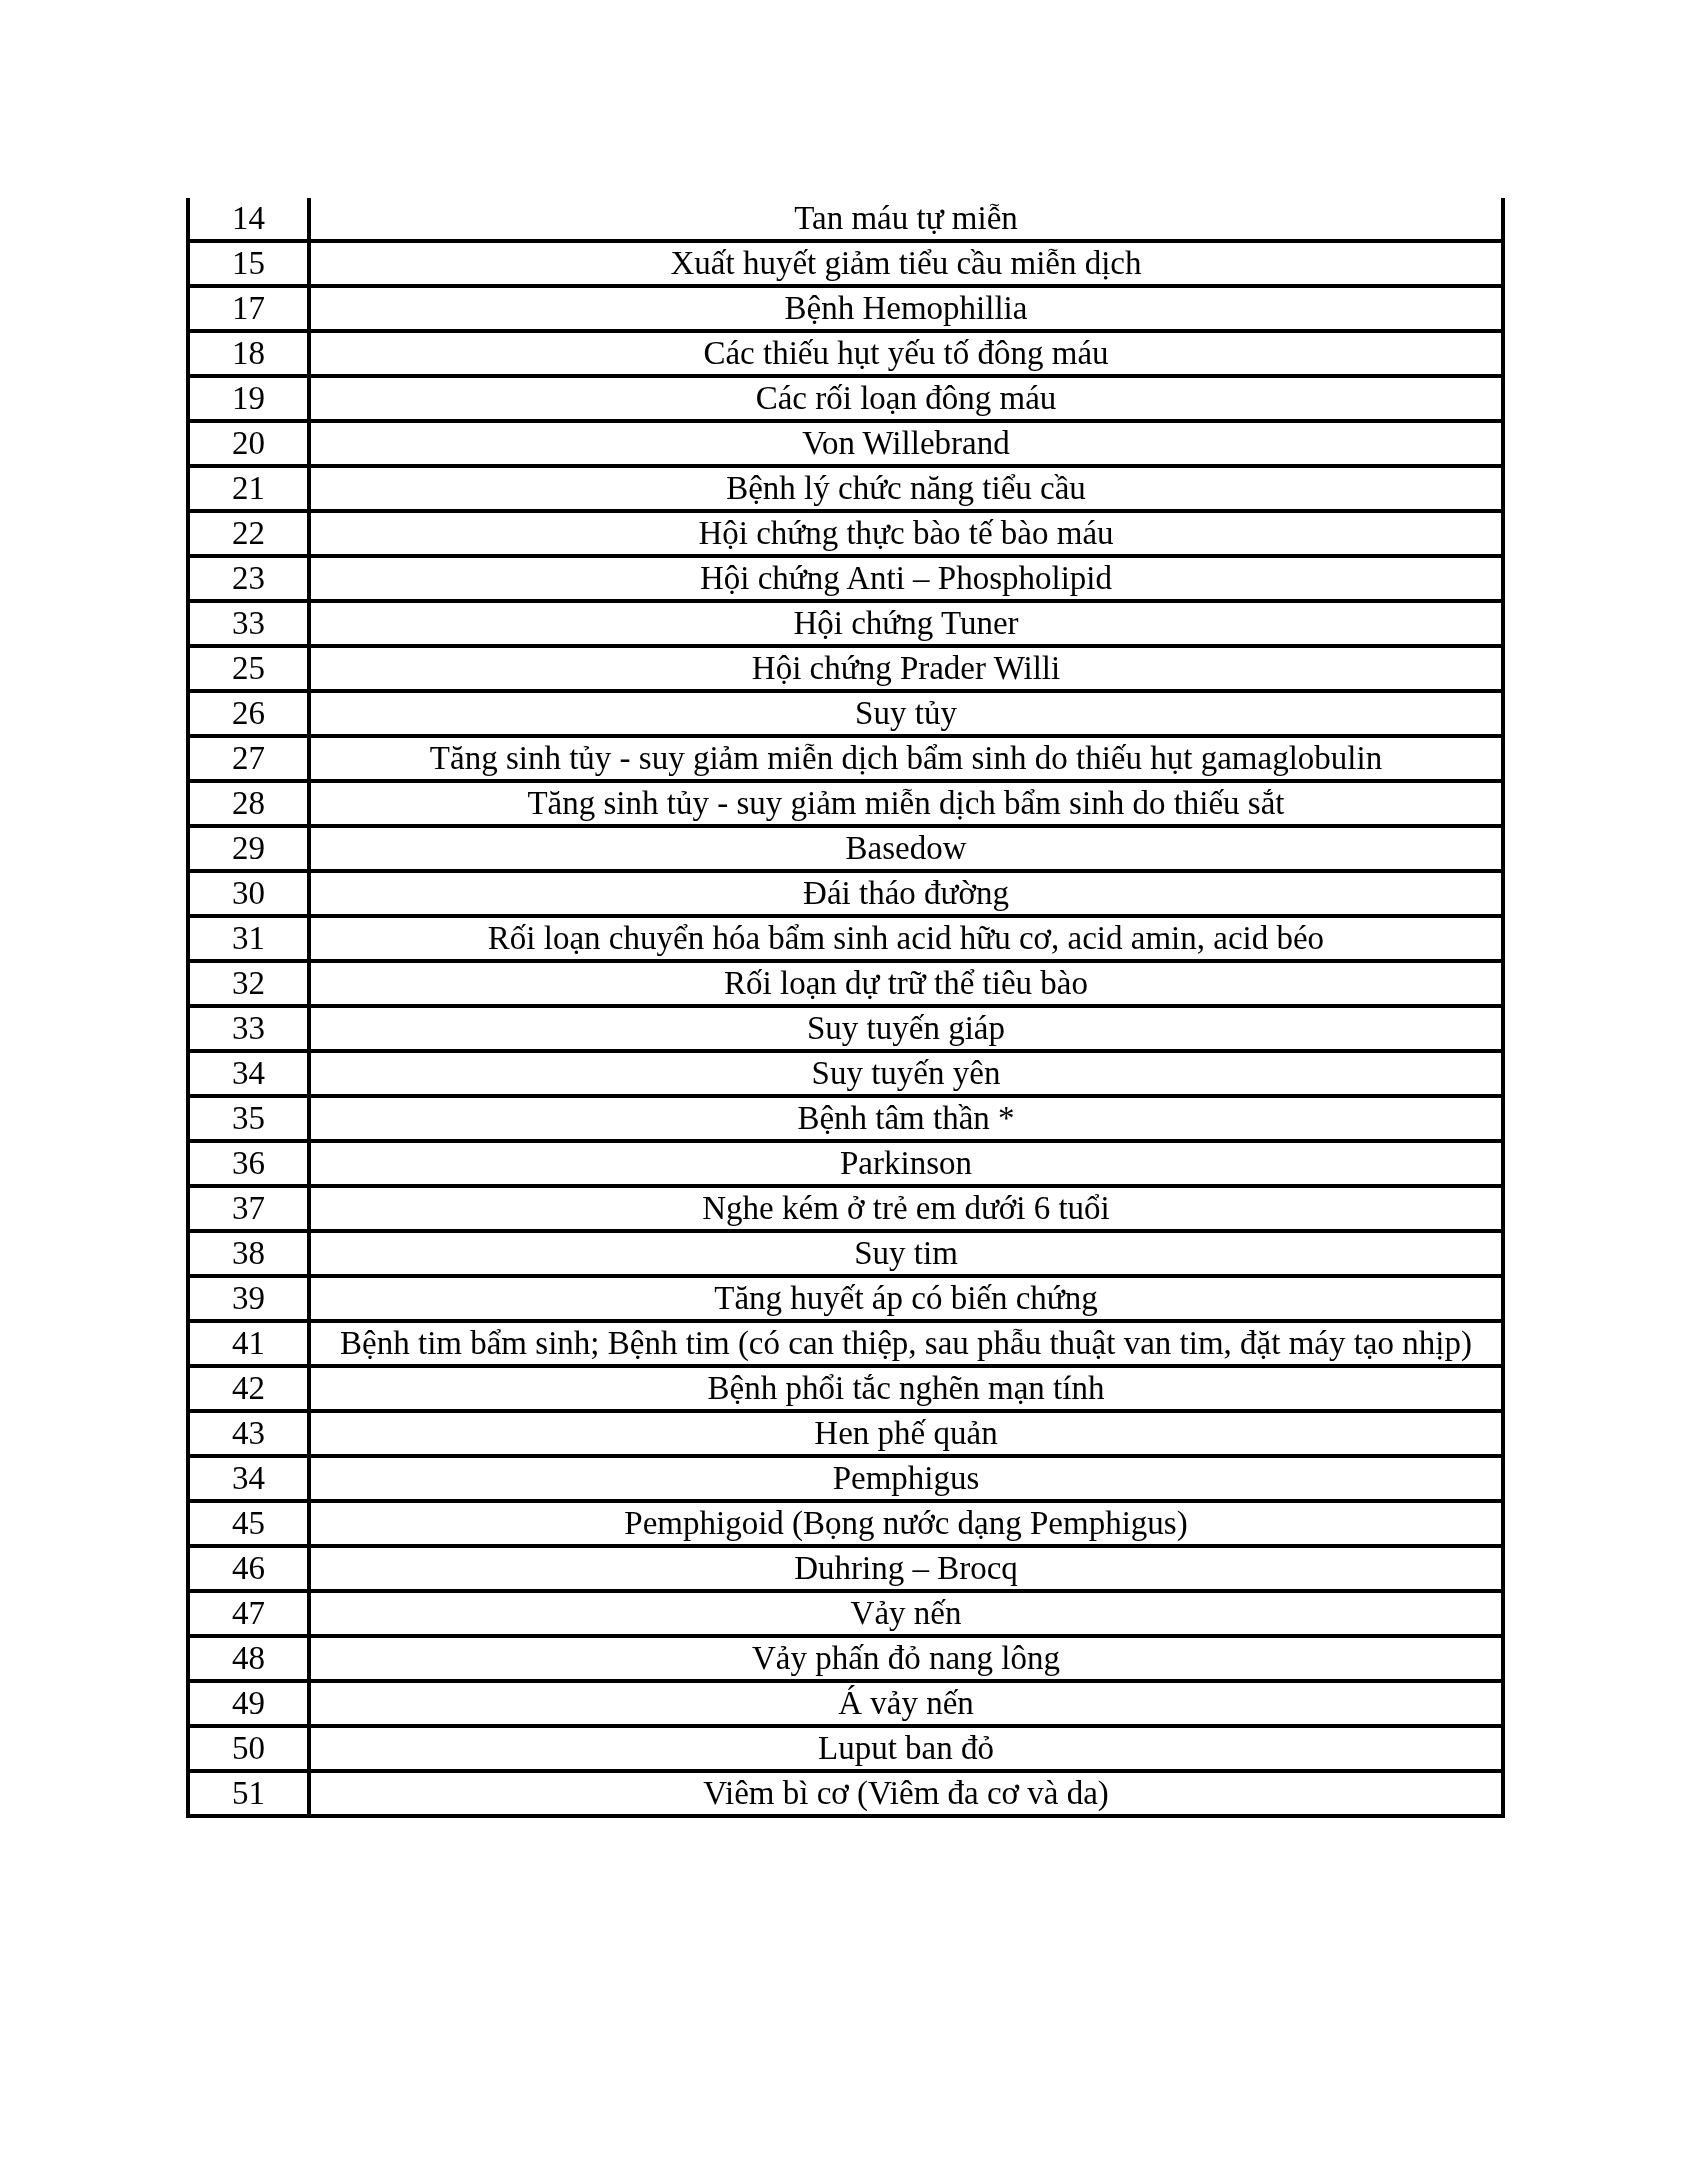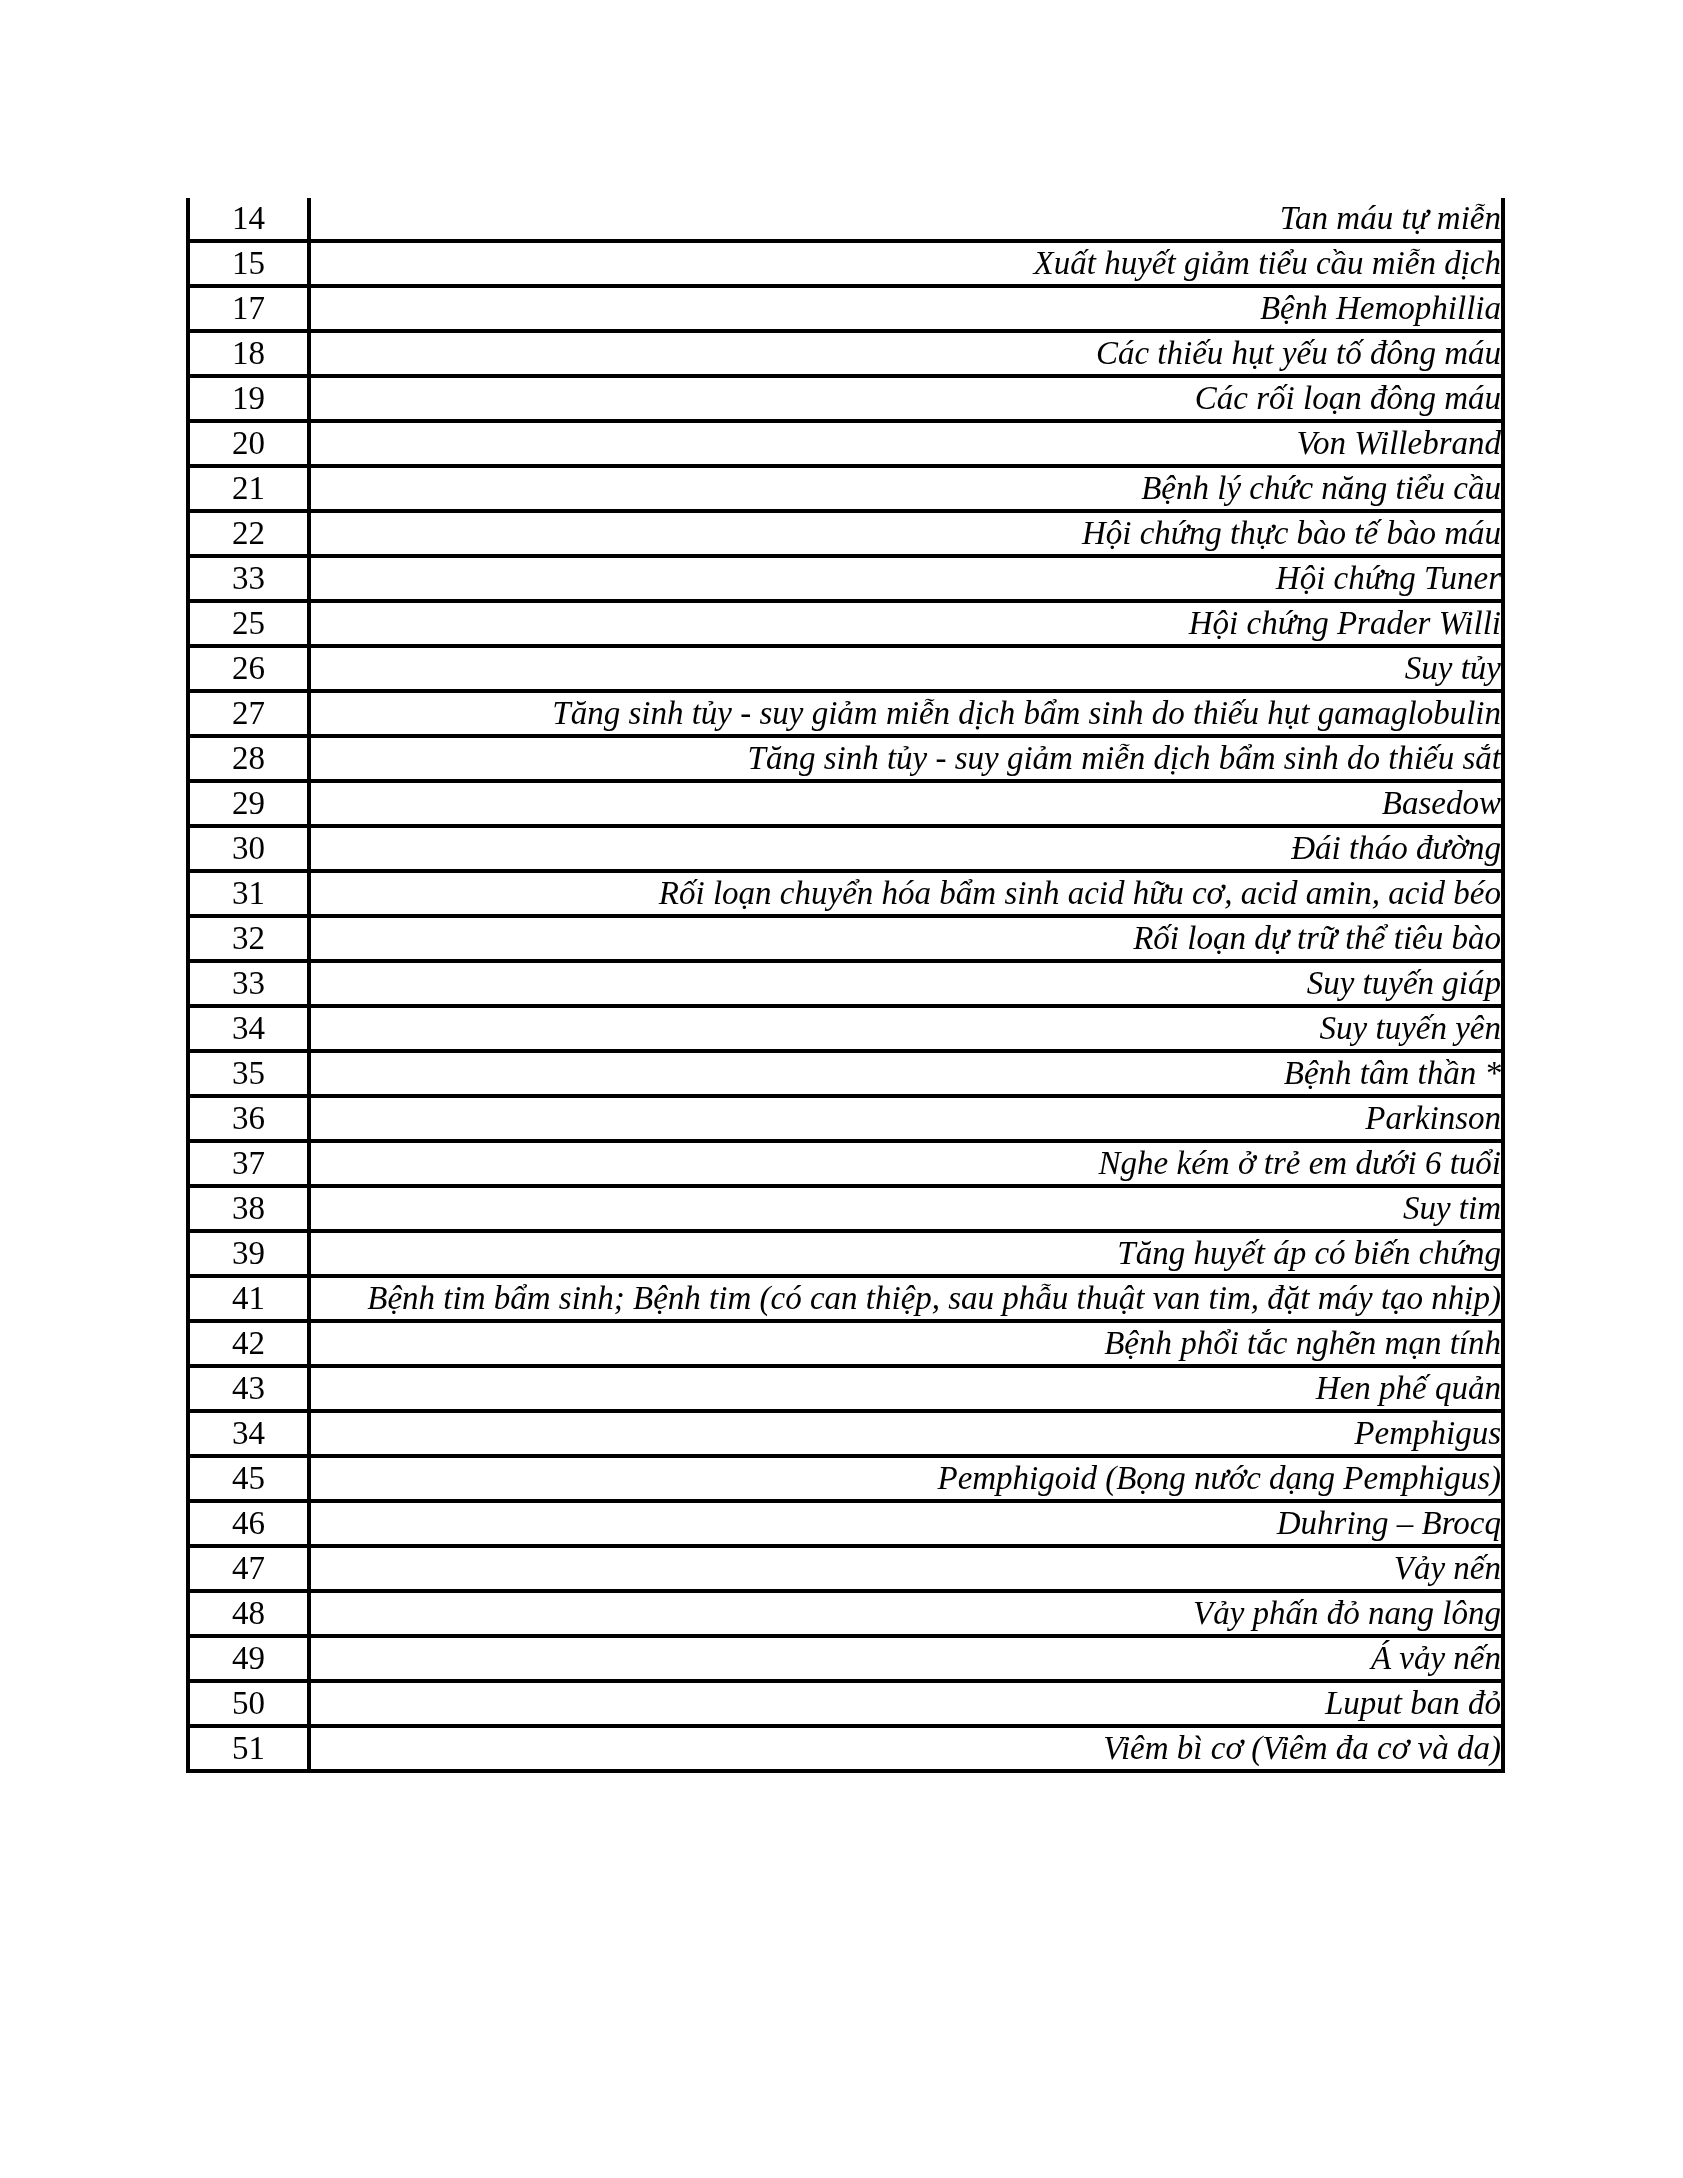--- a/index.html
+++ b/index.html
@@ -44,24 +44,23 @@
     white-space: nowrap;
     padding: 0;
   }
   
   td.no-cell {
     width: 117px;
     text-align: center;
     border-right: 4px solid #000;
   }
   td.name-cell {
-    text-align: right;
+    text-align: center;
     padding-left: 13px;
     padding-right: 6px;
-    font-style: italic;
   }
 </style>
 </head>
 <body>
 
 <div class="page">
   <table class="disease-table">
     <tbody>
         <tr>
     <td class="no-cell">14</td>
@@ -89,20 +88,24 @@
   </tr>
         <tr>
     <td class="no-cell">21</td>
     <td class="name-cell">Bệnh lý chức năng tiểu cầu</td>
   </tr>
         <tr>
     <td class="no-cell">22</td>
     <td class="name-cell">Hội chứng thực bào tế bào máu</td>
   </tr>
         <tr>
+    <td class="no-cell">23</td>
+    <td class="name-cell">Hội chứng Anti – Phospholipid</td>
+  </tr>
+        <tr>
     <td class="no-cell">33</td>
     <td class="name-cell">Hội chứng Tuner</td>
   </tr>
         <tr>
     <td class="no-cell">25</td>
     <td class="name-cell">Hội chứng Prader Willi</td>
   </tr>
         <tr>
     <td class="no-cell">26</td>
     <td class="name-cell">Suy tủy</td>

